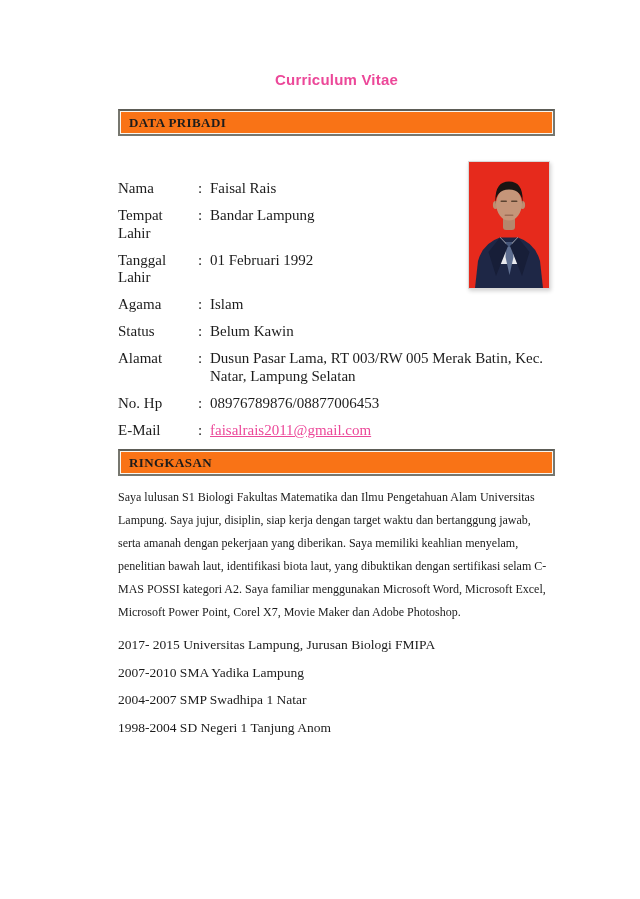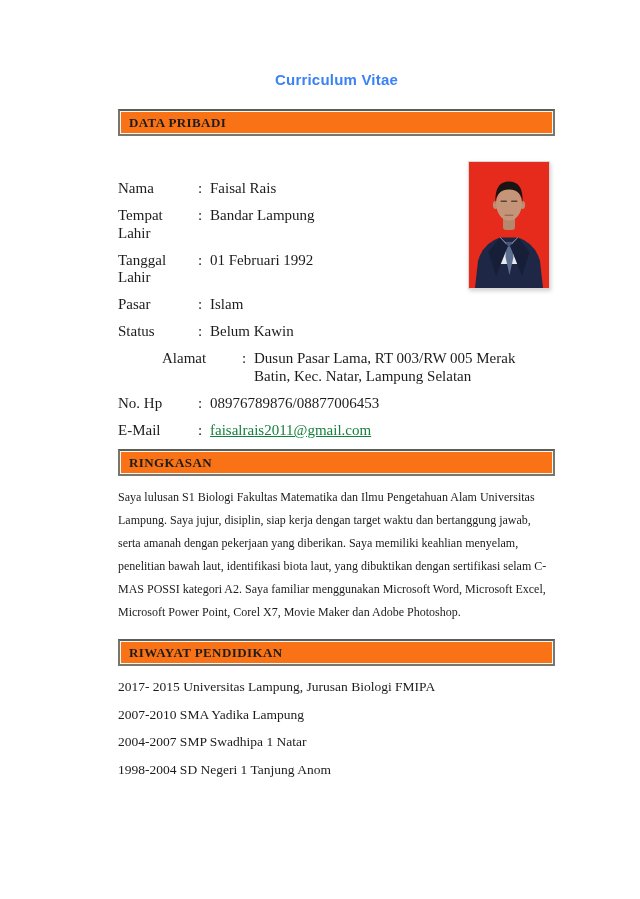--- a/index.html
+++ b/index.html
@@ -22,21 +22,21 @@
     width: 437px;
   }
   .title {
     margin: 0;
     padding-top: 71px;
     text-align: center;
     font-family: "Liberation Sans", sans-serif;
     font-weight: bold;
     font-size: 15px;
     line-height: 17px;
-    color: #3b82f6;
+    color: #ec4899;
     letter-spacing: 0.2px;
   }
   .section-header {
     box-sizing: border-box;
     width: 437px;
     background: #f97316;
     border: 2px solid #77776f;
     border-top-color: #5d5d57;
     padding: 4px 0 4px 9px;
     font-weight: bold;
@@ -52,23 +52,23 @@
   .field-row {
     display: flex;
     align-items: flex-start;
     font-size: 15px;
     line-height: 17.5px;
     margin-bottom: 9.5px;
   }
   .field-label { width: 80px; flex: 0 0 80px; }
   .field-colon { width: 12px; flex: 0 0 12px; }
   .field-value { flex: 1; }
-  .row-alamat  { margin-bottom: 10px; margin-left: 44px; }
+  .row-alamat  { margin-bottom: 10px; }
   .email-link {
-    color: #15803d;
+    color: #ec4899;
     text-decoration: underline;
     cursor: pointer;
   }
   .summary-text {
     margin-top: 10px;
     font-size: 12px;
     line-height: 23px;
     text-align: left;
     width: 437px;
   }
@@ -117,21 +117,21 @@
         <span class="field-value">Bandar Lampung</span>
       </div>
 
       <div class="field-row">
         <span class="field-label">Tanggal Lahir</span>
         <span class="field-colon">:</span>
         <span class="field-value">01 Februari 1992</span>
       </div>
 
       <div class="field-row">
-        <span class="field-label">Pasar</span>
+        <span class="field-label">Agama</span>
         <span class="field-colon">:</span>
         <span class="field-value">Islam</span>
       </div>
 
       <div class="field-row">
         <span class="field-label">Status</span>
         <span class="field-colon">:</span>
         <span class="field-value">Belum Kawin</span>
       </div>
 
@@ -156,23 +156,20 @@
       </div>
 
     </div>
 
     <div class="section-header header-ringkasan">
       <span>RINGKASAN</span>
     </div>
 
     <p class="summary-text">Saya lulusan S1 Biologi Fakultas Matematika dan Ilmu Pengetahuan Alam Universitas Lampung. Saya jujur, disiplin, siap kerja dengan target waktu dan bertanggung jawab, serta amanah dengan pekerjaan yang diberikan. Saya memiliki keahlian menyelam, penelitian bawah laut, identifikasi biota laut, yang dibuktikan dengan sertifikasi selam C-MAS POSSI kategori A2. Saya familiar menggunakan Microsoft Word, Microsoft Excel, Microsoft Power Point, Corel X7, Movie Maker dan Adobe Photoshop.</p>
 
-    <div class="section-header header-riwayat">
-      <span>RIWAYAT PENDIDIKAN</span>
-    </div>
 
     <div class="edu-list">
       <div class="edu-item">2017- 2015 Universitas Lampung, Jurusan Biologi FMIPA</div>
       <div class="edu-item">2007-2010 SMA Yadika Lampung</div>
       <div class="edu-item">2004-2007 SMP Swadhipa 1 Natar</div>
       <div class="edu-item">1998-2004 SD Negeri 1 Tanjung Anom</div>
     </div>
 
   </div>
 

